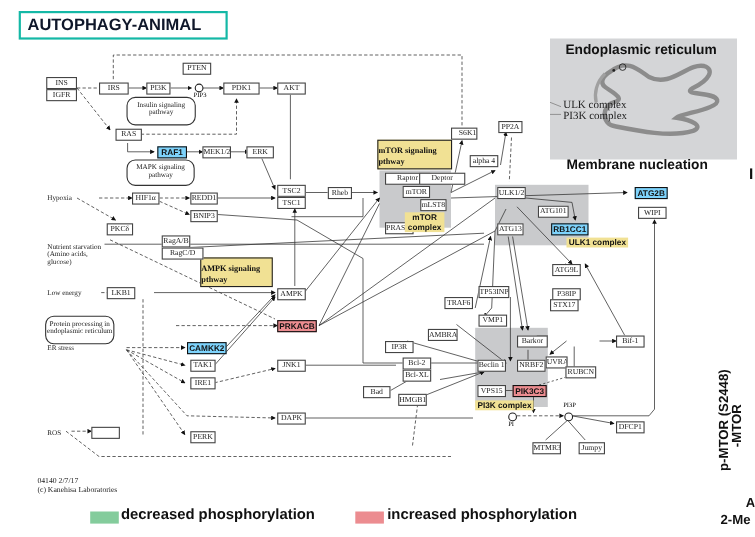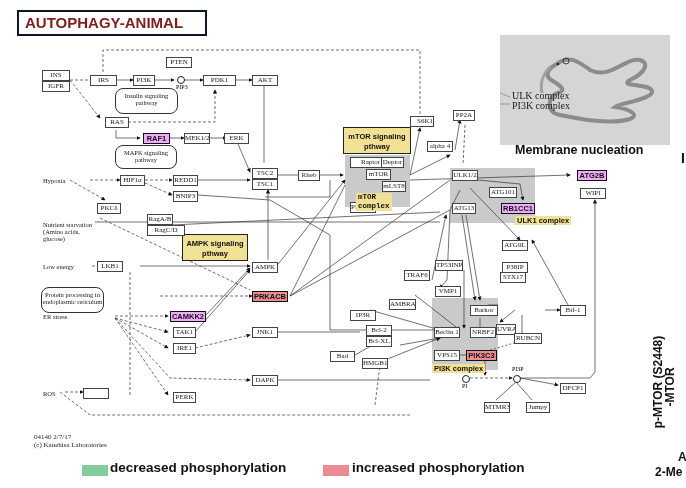--- a/index.html
+++ b/index.html
@@ -1,44 +1,45 @@
 <!DOCTYPE html>
 <html><head>
 <meta charset="utf-8">
 <style>
   html, body { margin:0; padding:0; background:#ffffff; }
   body { width:686px; height:488px; position:relative; overflow:hidden; font-family:"Liberation Serif", serif; }
   .abs { position:absolute; }
-  .title-box { left:17px; top:10px; width:190px; height:26px; border:2px solid #0f172a; box-sizing:border-box;
-    font-family:"Liberation Sans", sans-serif; font-weight:bold; font-size:15px; line-height:22px; padding-left:6px; color:#7f1d1d; }
+  .title-box { left:17px; top:10px; width:190px; height:26px; border:2px solid #14b8a6; box-sizing:border-box;
+    font-family:"Liberation Sans", sans-serif; font-weight:bold; font-size:15px; line-height:22px; padding-left:6px; color:#0f172a; }
   .gene { position:absolute; box-sizing:border-box; border:1px solid #444; background:#fff; font-size:7px;
     line-height:9px; height:11px; text-align:center; color:#222; white-space:nowrap; overflow:hidden; }
-  .gene.green { background:#f0abfc; border:1.5px solid #111; font-family:"Liberation Sans", sans-serif; font-weight:bold; font-size:7.5px; color:#111; }
+  .gene.green { background:#7dd3fc; border:1.5px solid #111; font-family:"Liberation Sans", sans-serif; font-weight:bold; font-size:7.5px; color:#111; }
   .gene.red { background:#ec8c90; border:1.5px solid #111; font-family:"Liberation Sans", sans-serif; font-weight:bold; font-size:7.5px; color:#111; }
   .pathway { position:absolute; box-sizing:border-box; border:1px solid #333; border-radius:8px; background:#fff;
     font-size:6.5px; line-height:7px; text-align:center; color:#222; padding-top:3px; }
   .ypath { position:absolute; box-sizing:border-box; border:1.5px solid #222; background:#f1e194;
-    font-family:Liberation Sans, sans-serif; font-weight:bold; font-size:7.5px; line-height:10px; text-align:center; color:#111; padding-top:4px; }
+    font-family:Liberation Serif, serif; font-weight:bold; font-size:7.5px; line-height:10px; color:#111; padding-top:4px; }
   .complex-bg { position:absolute; background:#c9cacc; }
   .complex-label { position:absolute; background:#f1e194; font-family:"Liberation Sans", sans-serif; font-weight:bold; font-size:7.5px; line-height:9px; color:#111; padding:0 2px; }
   .stim { position:absolute; font-size:6.5px; line-height:7px; color:#222; white-space:nowrap; }
   .er-box { left:500px; top:35px; width:170px; height:110px; background:#d4d5d7; }
   .er-title { font-family:"Liberation Sans", sans-serif; font-weight:bold; font-size:12.5px; color:#111; }
   .legend-swatch { position:absolute; width:26px; height:11px; }
   .legend-text { position:absolute; font-family:"Liberation Sans", sans-serif; font-weight:bold; font-size:13.5px; color:#111; white-space:nowrap; }
   .side-text { position:absolute; font-family:"Liberation Sans", sans-serif; font-weight:bold; font-size:12px; color:#111; white-space:nowrap; }
   .footer { position:absolute; font-size:7px; line-height:8px; color:#222; }
   svg.wires { position:absolute; left:0; top:0; }
 </style>
 </head>
 <body>
 
 <div class="abs title-box">AUTOPHAGY-ANIMAL</div>
 
 <div class="abs er-box">
+  <div class="abs er-title" style="left:14px;top:3px;">Endoplasmic reticulum</div>
   <svg class="abs" style="left:0;top:0" width="170" height="110">
     <path d="M55,30 C70,18 80,28 90,35 C110,45 125,22 140,25 C150,28 145,38 130,45 C118,52 150,48 152,56 C154,64 120,68 115,72 C130,74 140,80 130,84 C110,90 80,84 60,80 C45,78 48,60 58,58 C70,55 55,48 50,44 C45,40 48,34 55,30 Z" fill="none" stroke="#8c8c8c" stroke-width="4"></path>
     <path d="M50,32 C42,40 40,50 42,58" fill="none" stroke="#a0a0a0" stroke-width="3"></path>
     <circle cx="66" cy="26" r="3" fill="none" stroke="#222" stroke-width="0.8"></circle>
     <circle cx="58" cy="29" r="1.3" fill="#222"></circle>
     <line x1="0" y1="58" x2="10" y2="62" stroke="#888" stroke-width="0.8"></line>
     <line x1="0" y1="69" x2="10" y2="69" stroke="#888" stroke-width="0.8"></line>
   </svg>
   <div class="abs" style="left:12px;top:56px;font-size:10px;line-height:10px;color:#222;">ULK complex</div>
   <div class="abs" style="left:12px;top:66px;font-size:10px;line-height:10px;color:#222;">PI3K complex</div>
@@ -174,21 +175,21 @@
 <div class="gene green" style="left:170px;top:311px;width:36px;">CAMKK2</div>
 <div class="gene" style="left:173px;top:327px;width:23px;">TAK1</div>
 <div class="gene" style="left:173px;top:343px;width:23px;">IRE1</div>
 <div class="gene" style="left:173px;top:392px;width:23px;">PERK</div>
 <div class="gene" style="left:83px;top:388px;width:26px;padding-left:24px;">PRAP-1</div>
 <div class="gene" style="left:252px;top:262px;width:26px;">AMPK</div>
 <div class="gene red" style="left:252px;top:291px;width:36px;">PRKACB</div>
 <div class="gene" style="left:252px;top:327px;width:26px;">JNK1</div>
 <div class="gene" style="left:252px;top:375px;width:26px;">DAPK</div>
 <div class="gene" style="left:350px;top:157px;width:41px;">Raptor</div>
-<div class="gene" style="left:381px;top:157px;width:23px;">Deptor</div>
+<div class="gene" style="left:381px;top:157px;width:42px;">Deptor</div>
 <div class="gene" style="left:366px;top:169px;width:25px;">mTOR</div>
 <div class="gene" style="left:350px;top:181px;width:26px;margin-top:21px;">PRAS40</div>
 <div class="gene" style="left:382px;top:181px;width:24px;">mLST8</div>
 <div class="gene" style="left:410px;top:116px;width:24px;text-align:right;">S6K1</div>
 <div class="gene" style="left:453px;top:110px;width:22px;">PP2A</div>
 <div class="gene" style="left:427px;top:141px;width:26px;">alpha 4</div>
 <div class="gene" style="left:452px;top:170px;width:26px;">ULK1/2</div>
 <div class="gene" style="left:452px;top:203px;width:24px;">ATG13</div>
 <div class="gene" style="left:489px;top:187px;width:28px;">ATG101</div>
 <div class="gene green" style="left:501px;top:203px;width:34px;">RB1CC1</div>
@@ -218,21 +219,21 @@
 <div class="gene" style="left:484px;top:402px;width:26px;">MTMR3</div>
 <div class="gene" style="left:526px;top:402px;width:24px;">Jumpy</div>
 
 <div class="abs" style="left:177px;top:76px;width:6px;height:6px;border:1px solid #222;border-radius:50%;background:#fff;"></div>
 <div class="abs" style="left:176px;top:84px;font-size:6px;">PIP3</div>
 <div class="abs" style="left:462px;top:375px;width:6px;height:6px;border:1px solid #222;border-radius:50%;background:#fff;"></div>
 <div class="abs" style="left:462px;top:383px;font-size:6px;">PI</div>
 <div class="abs" style="left:513px;top:375px;width:6px;height:6px;border:1px solid #222;border-radius:50%;background:#fff;"></div>
 <div class="abs" style="left:512px;top:366px;font-size:6px;">PI3P</div>
 
-<div class="complex-label" style="left:356px;top:193px;width:32px;font-family:Liberation Mono, monospace;">mTOR complex</div>
+<div class="complex-label" style="left:368px;top:193px;text-align:center;width:32px;">mTOR complex</div>
 <div class="complex-label" style="left:488px;top:216px;margin-left:27px;">ULK1 complex</div>
 <div class="complex-label" style="left:432px;top:364px;">PI3K complex</div>
 
 <div class="footer" style="left:34px;top:433px;">04140 2/7/17</div>
 <div class="footer" style="left:34px;top:441px;">(c) Kanehisa Laboratories</div>
 
 <div class="legend-swatch" style="left:82px;top:465px;background:#84cc9c;"></div>
 <div class="legend-text" style="left:110px;top:460px;">decreased phosphorylation</div>
 <div class="legend-swatch" style="left:323px;top:465px;background:#ec8c90;"></div>
 <div class="legend-text" style="left:352px;top:460px;">increased phosphorylation</div>

